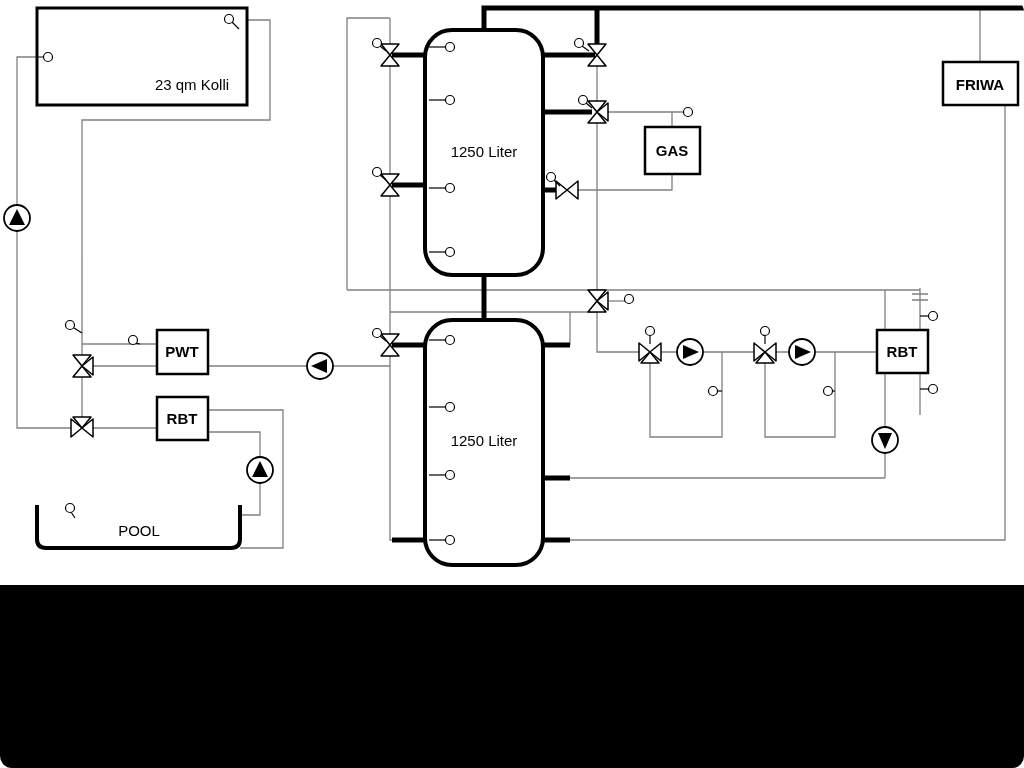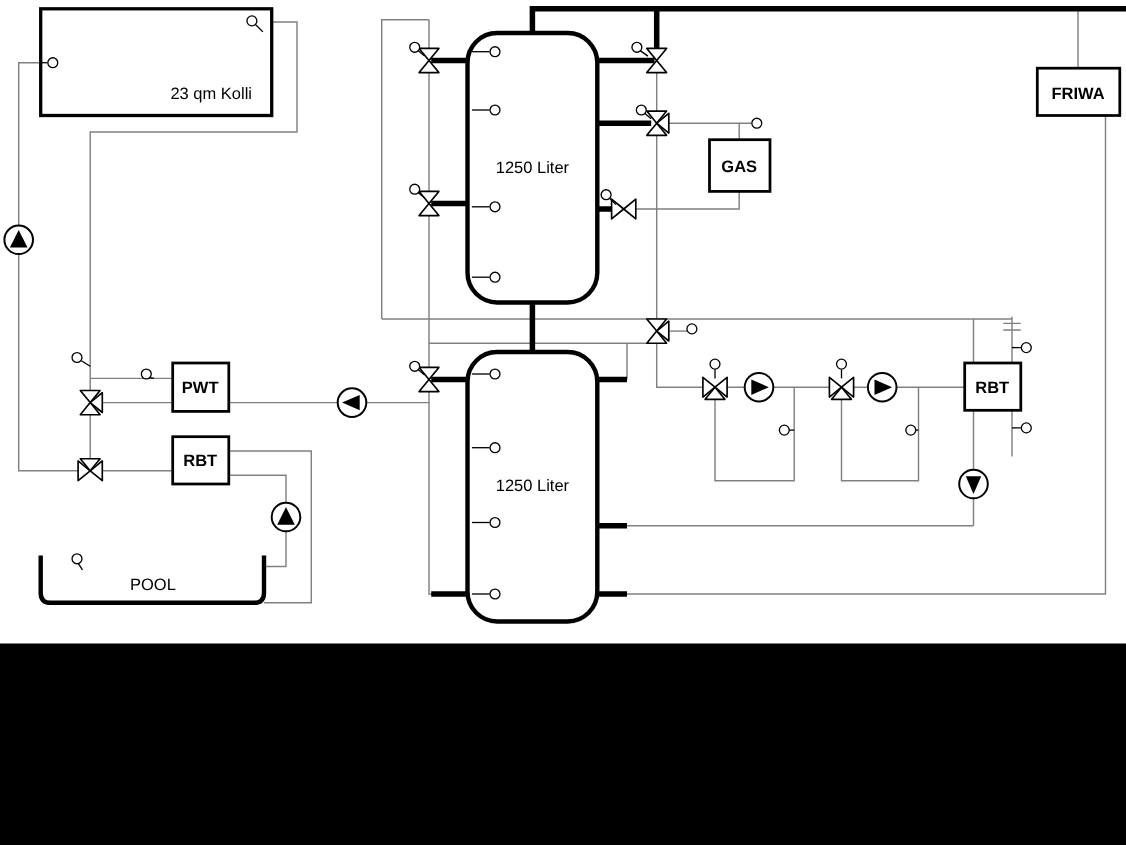--- a/index.html
+++ b/index.html
@@ -1,16 +1,16 @@
 <!DOCTYPE html>
 <html><head>
 <meta charset="utf-8">
 <style>
   html,body{margin:0;padding:0;background:#fff;}
-  #stage{width:1024px;height:768px;position:relative;background:#fff;overflow:hidden;}
+  #stage{width:1024px;height:768px;position:relative;background:#fff;overflow:hidden;border-radius:12px;}
   svg{display:block;}
   text{font-family:"Liberation Sans","DejaVu Sans",sans-serif;fill:#000;}
   .boxlabel{font-size:15px;font-weight:700;}
   .biglabel{font-size:15px;font-weight:400;}
 </style>
 </head>
 <body>
 
 <div id="stage">
 <svg width="1024" height="768" viewBox="0 0 1024 768">

